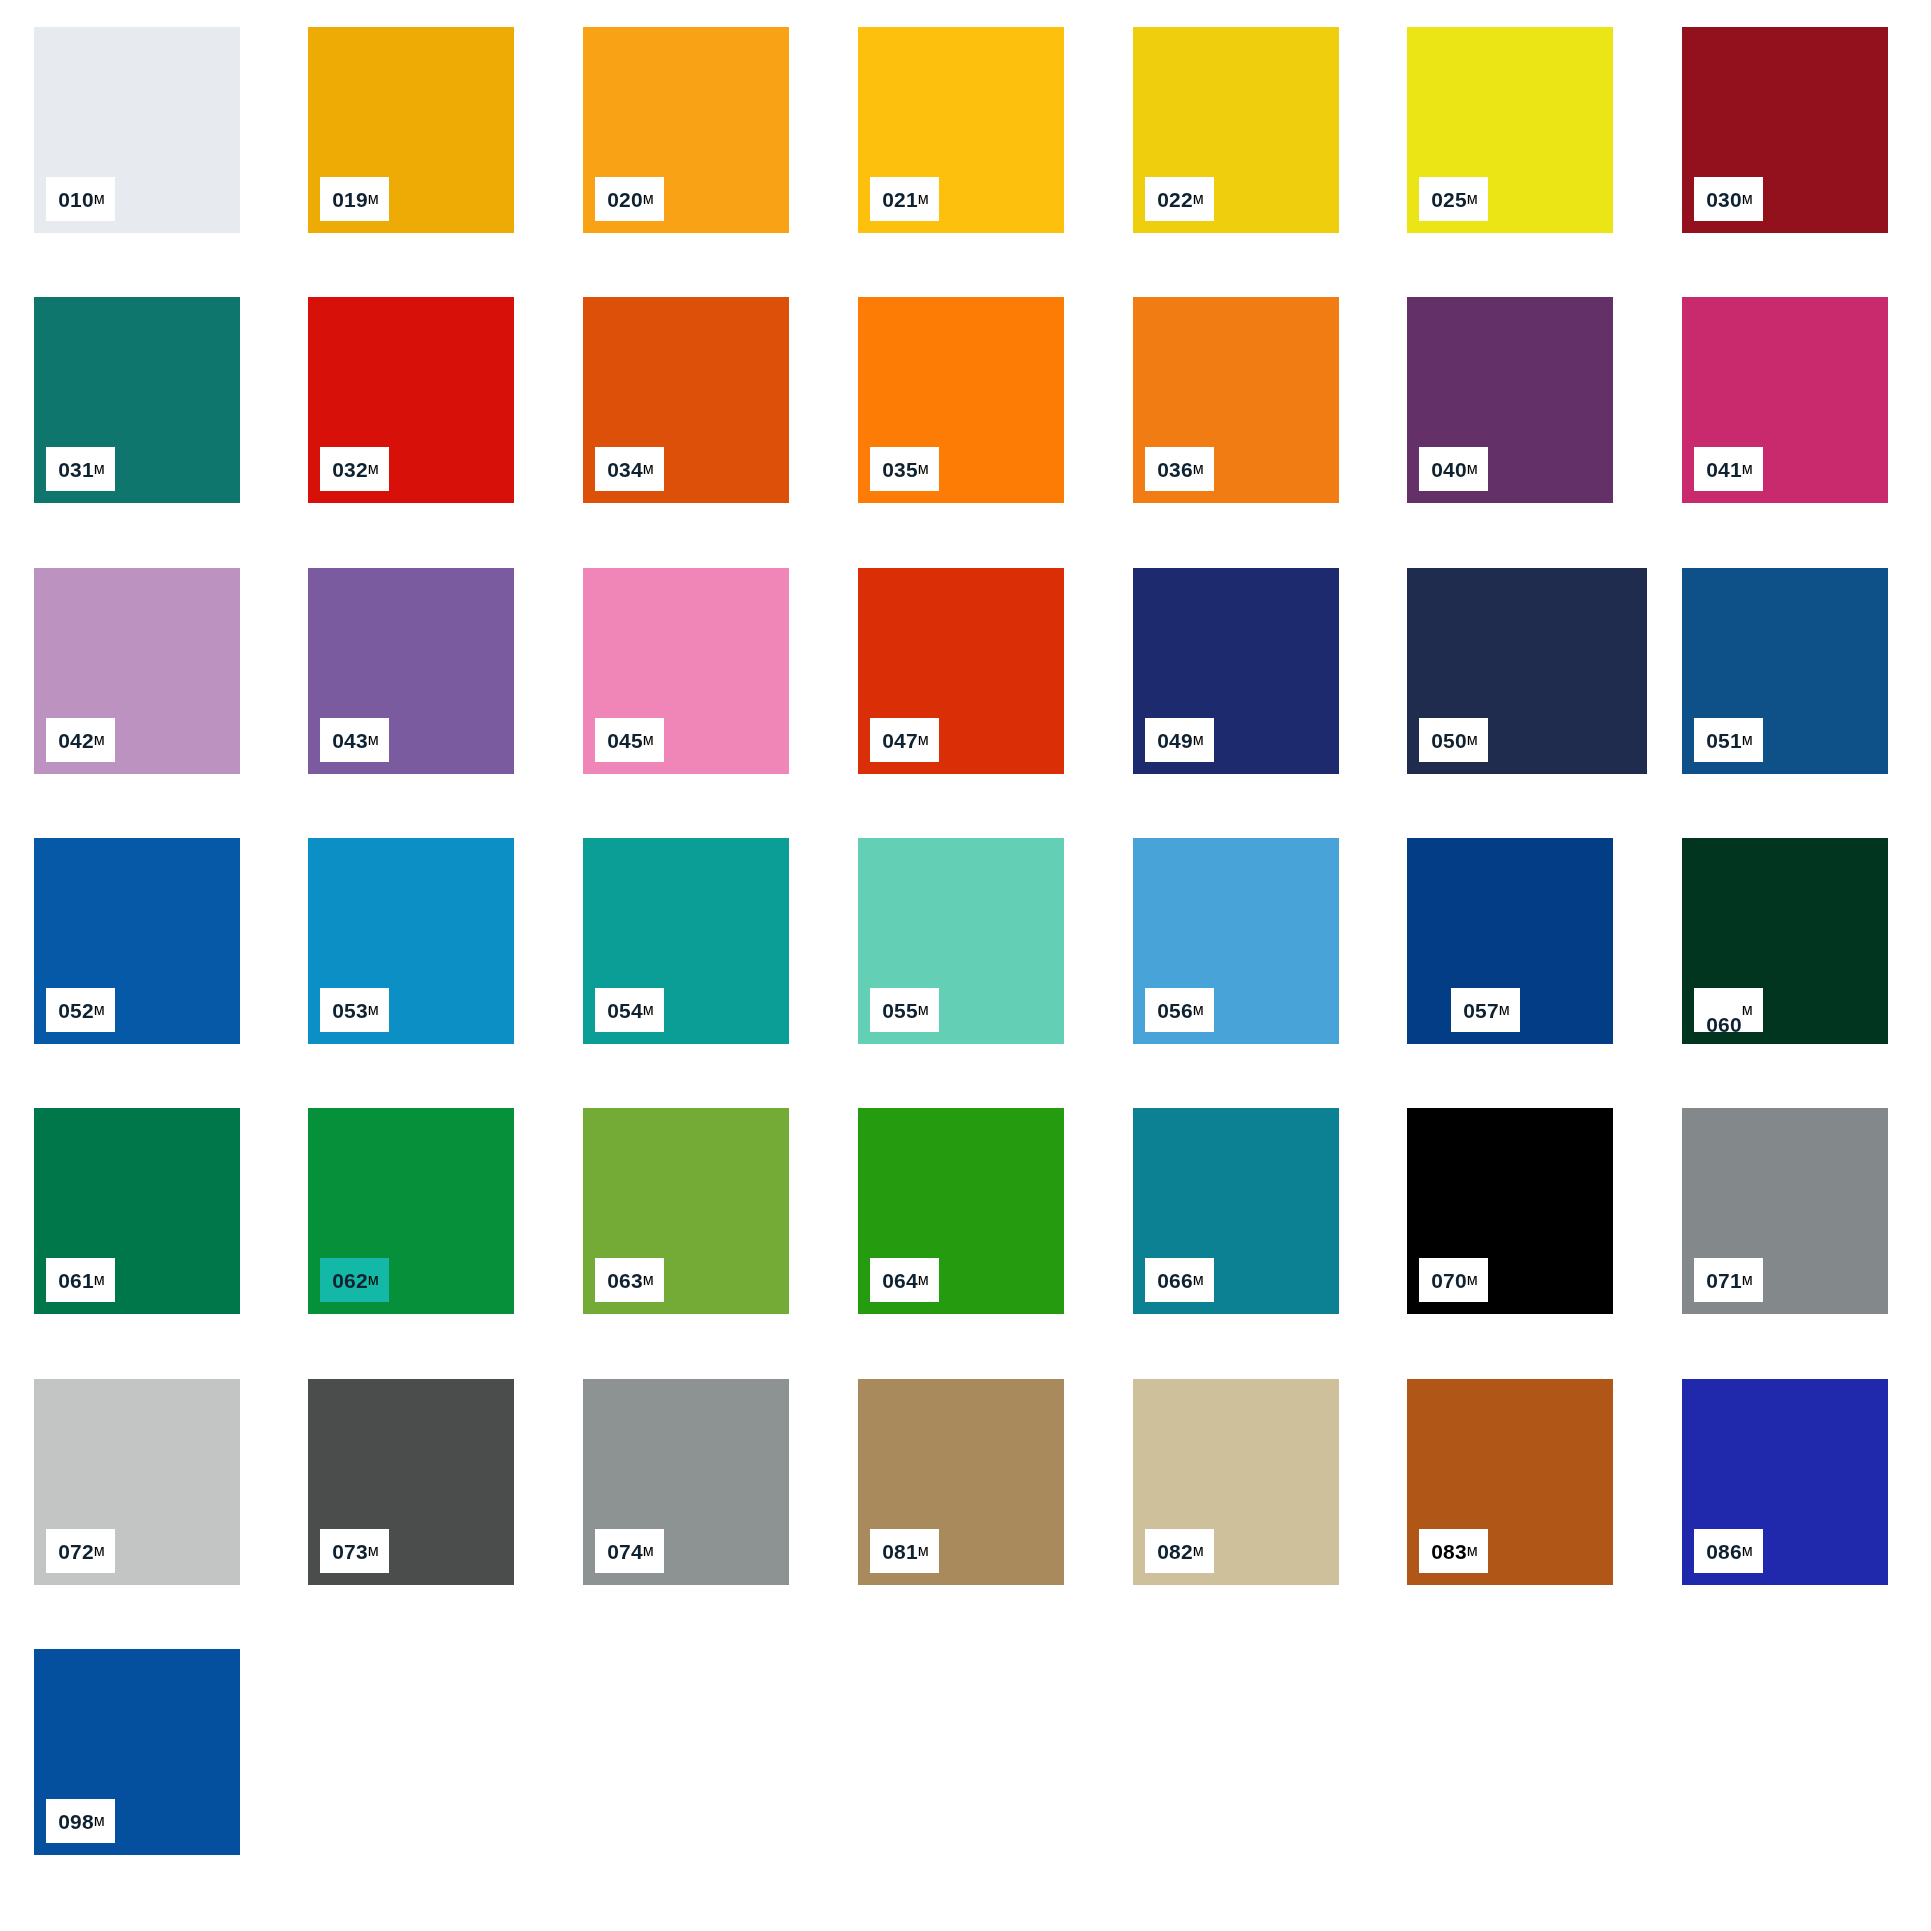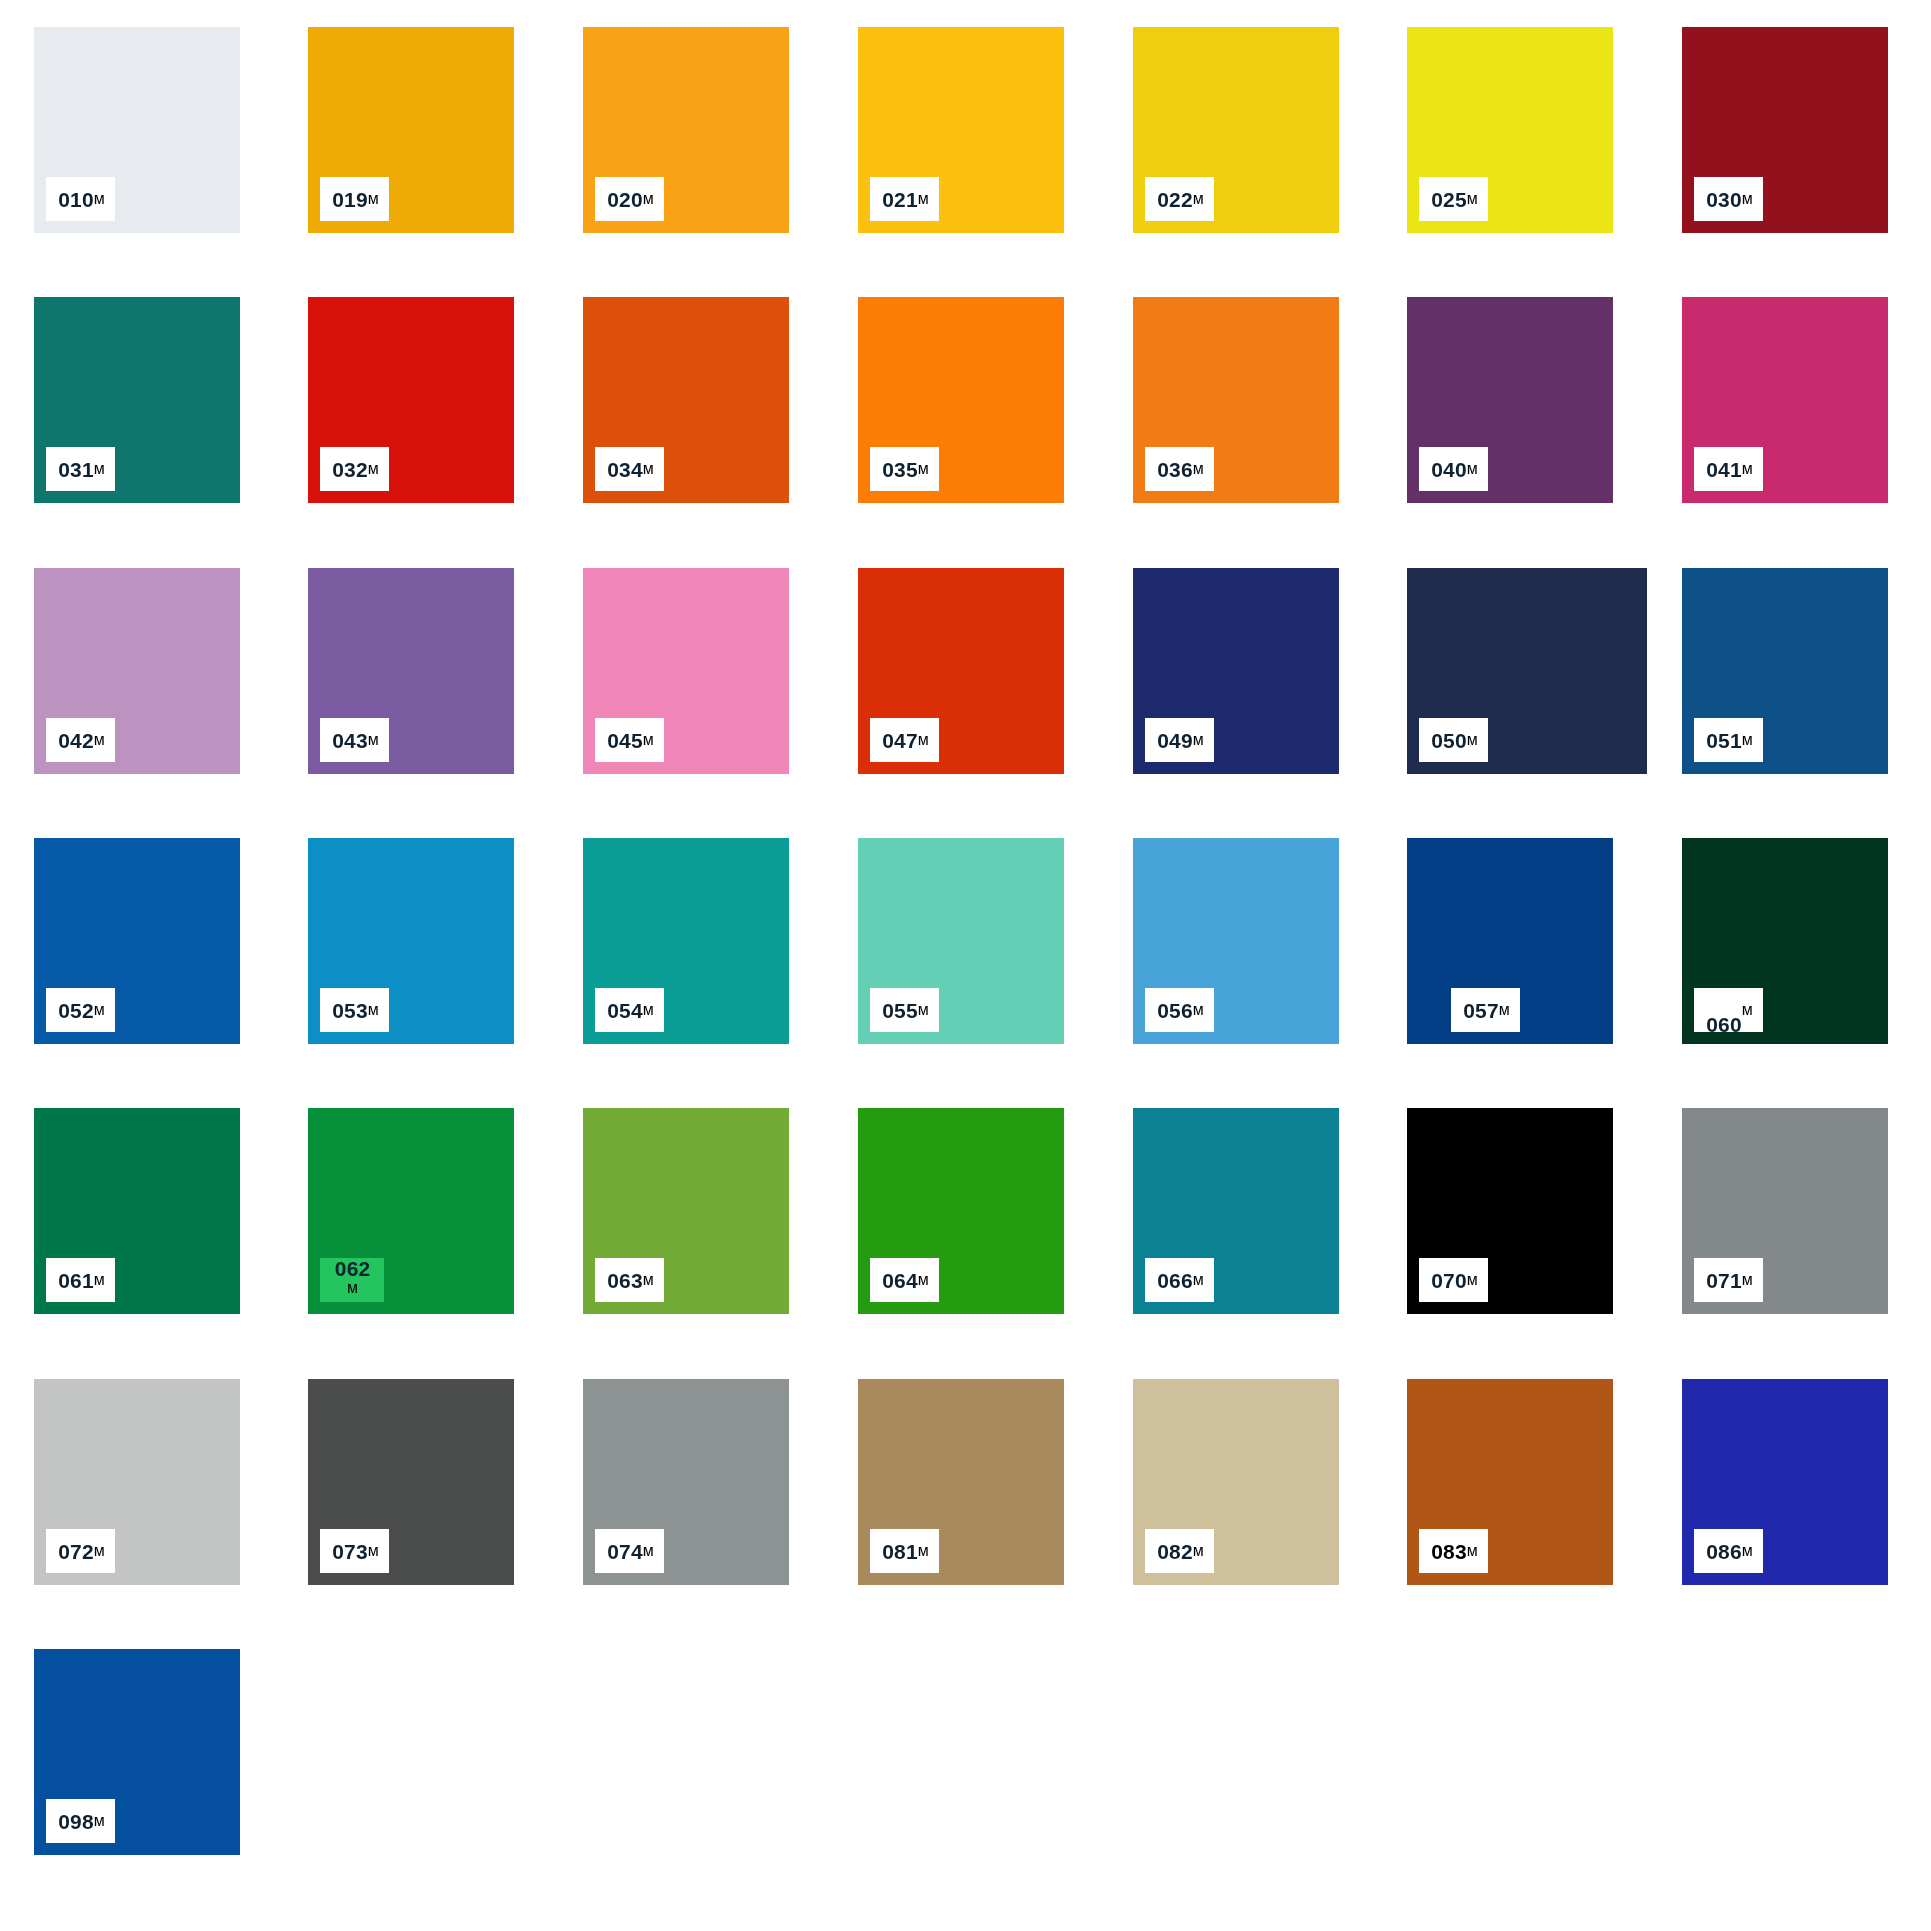--- a/index.html
+++ b/index.html
@@ -222,21 +222,21 @@
         <span class="suffix">м</span>
       </div>
     </div>
     <div class="swatch" style="background: rgb(0, 119, 75); width: 206px; height: 206px; left: 34px; top: 1108px;">
       <div class="swatch-label" style="background: rgb(255, 255, 255);">
         <span class="swatch-label-text" style="color: rgb(15, 34, 49);">061</span>
         <span class="suffix">м</span>
       </div>
     </div>
     <div class="swatch" style="background: rgb(6, 144, 57); width: 206px; height: 206px; left: 308px; top: 1108px;">
-      <div class="swatch-label" style="background: #22c55e; flex-direction: column;">
+      <div class="swatch-label" style="background: #14b8a6;">
         <span class="swatch-label-text" style="color: rgb(15, 34, 49);">062</span>
         <span class="suffix">м</span>
       </div>
     </div>
     <div class="swatch" style="background: rgb(116, 171, 54); width: 206px; height: 206px; left: 583px; top: 1108px;">
       <div class="swatch-label" style="background: rgb(255, 255, 255);">
         <span class="swatch-label-text" style="color: rgb(15, 34, 49);">063</span>
         <span class="suffix">м</span>
       </div>
     </div>

